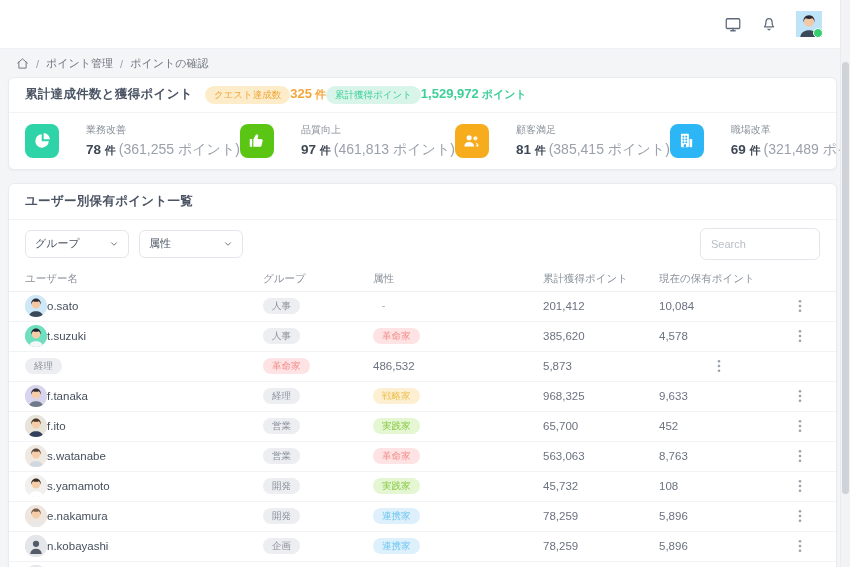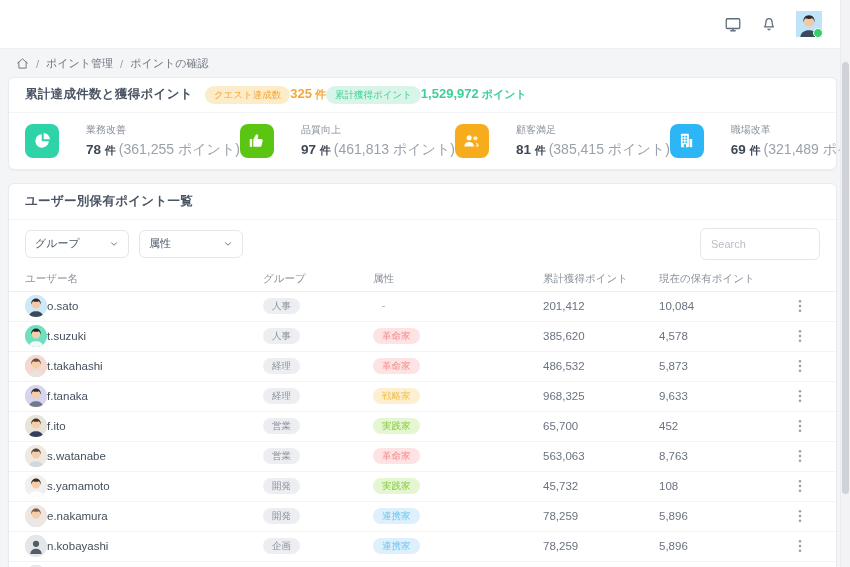--- a/index.html
+++ b/index.html
@@ -273,34 +273,20 @@
           <svg width="12" height="14" viewBox="0 0 12 14" fill="#9aa1ab">
             <circle cx="6" cy="2.2" r="1.3"></circle>
             <circle cx="6" cy="7" r="1.3"></circle>
             <circle cx="6" cy="11.8" r="1.3"></circle>
           </svg>
         </span>
       </div>
     </div>
 
     <div class="grid-row trow">
-      <div class="name-cell">
-        <span class="avatar">
-          <svg viewBox="0 0 24 24">
-            <rect width="24" height="24" style="fill: rgb(243, 217, 210);"></rect>
-            <g>
-              <circle cx="12" cy="10" r="4.6" style="fill: rgb(245, 205, 169);"></circle>
-              <path d="M6.8 10.5c-.3-4 1.8-6.6 5.2-6.6s5.5 2.6 5.2 6.6c-.6-2.2-1.4-3.4-2.2-3.8-1.8 1-4.4 1-6 0-.8.4-1.7 1.6-2.2 3.8z" style="fill: rgb(107, 74, 58);"></path>
-              <path d="M4 24c.5-4.2 3.8-6.2 8-6.2s7.5 2 8 6.2z" style="fill: rgb(232, 227, 222);"></path>
-            </g>
-
-          </svg>
-        </span>
-        <span>t.takahashi</span>
-      </div>
       <div><span class="pill group-pill">経理</span></div>
       <div><span class="pill" style="background: rgb(253, 227, 227); color: rgb(245, 138, 138);">革命家</span></div>
       <div class="num">486,532</div>
       <div class="num">5,873</div>
       <div class="kebab-cell">
         <span class="kebab">
           <svg width="12" height="14" viewBox="0 0 12 14" fill="#9aa1ab">
             <circle cx="6" cy="2.2" r="1.3"></circle>
             <circle cx="6" cy="7" r="1.3"></circle>
             <circle cx="6" cy="11.8" r="1.3"></circle>

